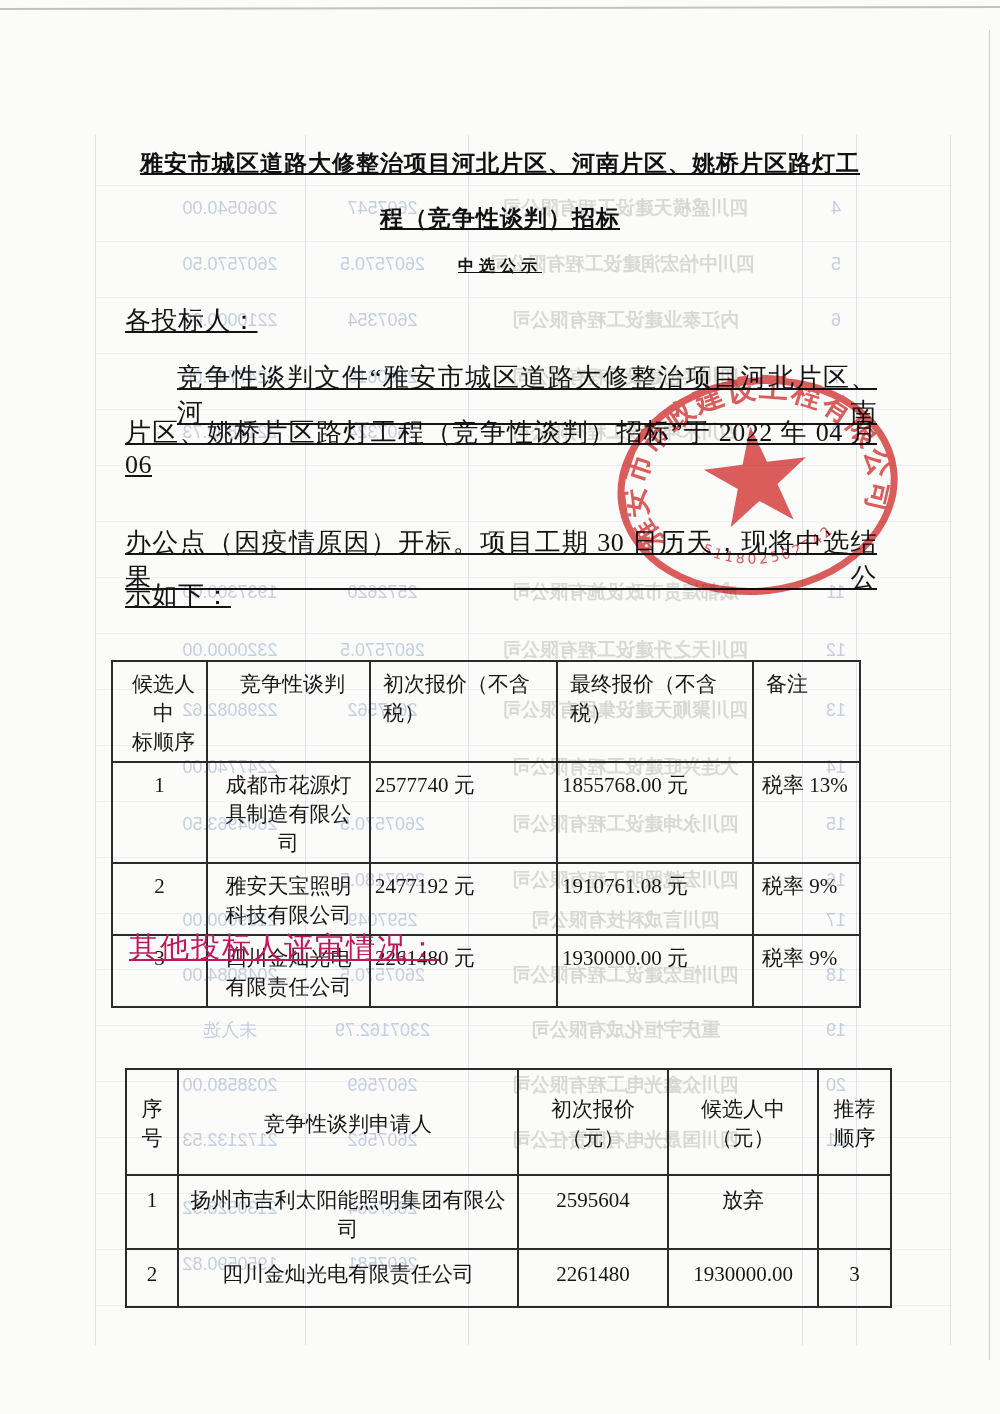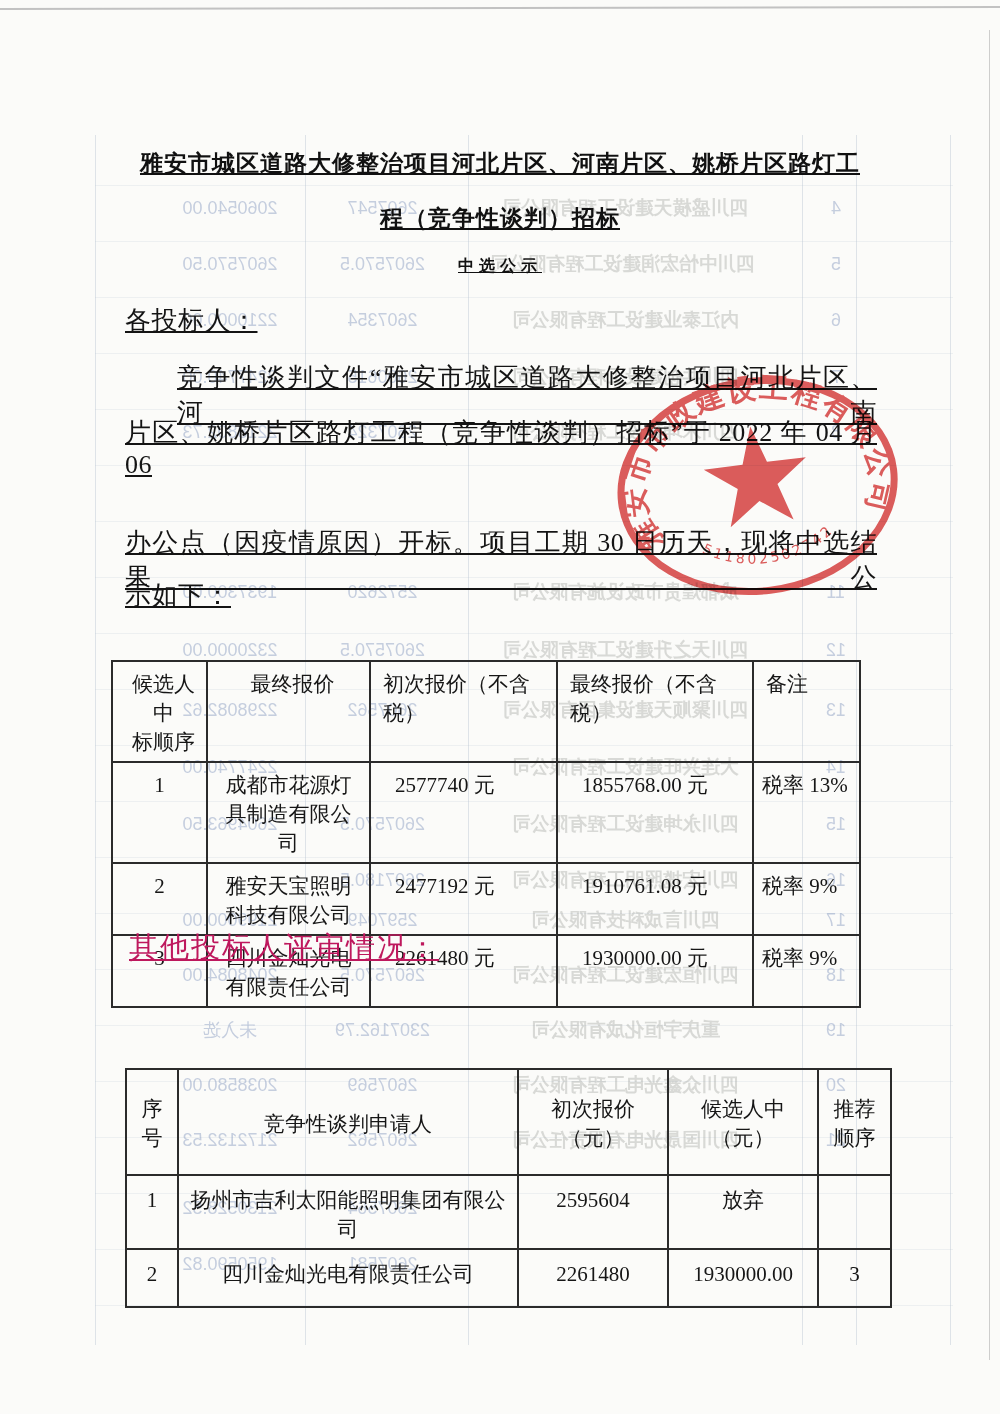--- a/index.html
+++ b/index.html
@@ -47,21 +47,21 @@
   
   table{border-collapse:collapse;table-layout:fixed;z-index:3;position:absolute;background:transparent;}
   td,th{border:2px solid #2b2b2b;font-weight:normal;font-size:21px;color:#161616;
         vertical-align:top;padding:8px 4px 4px 4px;line-height:29px;overflow:hidden;}
   th{white-space:pre-line;}
   #table1{left:111px;top:660px;width:748px;}
   #table2{left:125px;top:1068px;width:765px;}
   #table1 th{text-align:left;padding-left:12px;}
   #table1 th.center, #table2 th{text-align:center;}
   .c-center{text-align:center;}
-  .c-left{text-align:left;padding-left:24px;}
+  .c-left{text-align:left;padding-left:4px;}
   .c-note{text-align:left;padding-left:8px;white-space:nowrap;}
   #table1 td.c-company{text-align:center;padding-left:10px;padding-right:10px;}
   #table2 td{text-align:center;}
   #table2 th.tall{vertical-align:middle;}
   #table2 td{vertical-align:top;padding-top:10px;}
   
   #seal{position:absolute;left:608px;top:372px;width:300px;height:235px;z-index:4;
         opacity:.85;transform:rotate(-7deg);mix-blend-mode:multiply;}
 </style>
 </head>
@@ -163,21 +163,21 @@
         <col style="width:95px">
         <col style="width:163px">
         <col style="width:187px">
         <col style="width:196px">
         <col style="width:107px">
       </colgroup>
     <tbody>
         <tr>
       <th class="center">候选人中
 标顺序</th>
-      <th class="center">最终报价</th>
+      <th class="center">竞争性谈判</th>
       <th>初次报价（不含税）</th>
       <th>最终报价（不含税）</th>
       <th>备注</th>
     </tr>
     </tbody>
       <tbody id="t1-body">
         <tr style="height: 55px;">
           <td class="c-center">1</td>
           <td class="c-company">成都市花源灯具制造有限公司</td>
           <td class="c-left">2577740 元</td>

